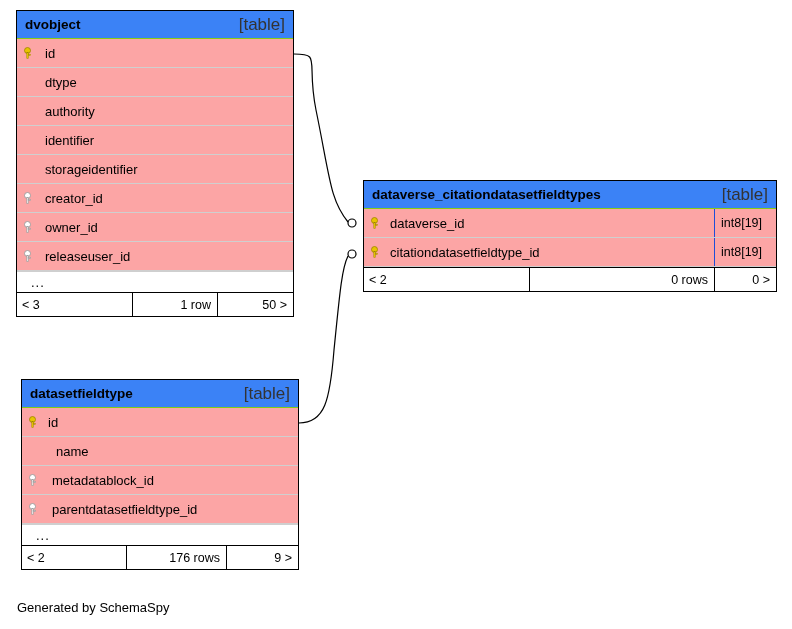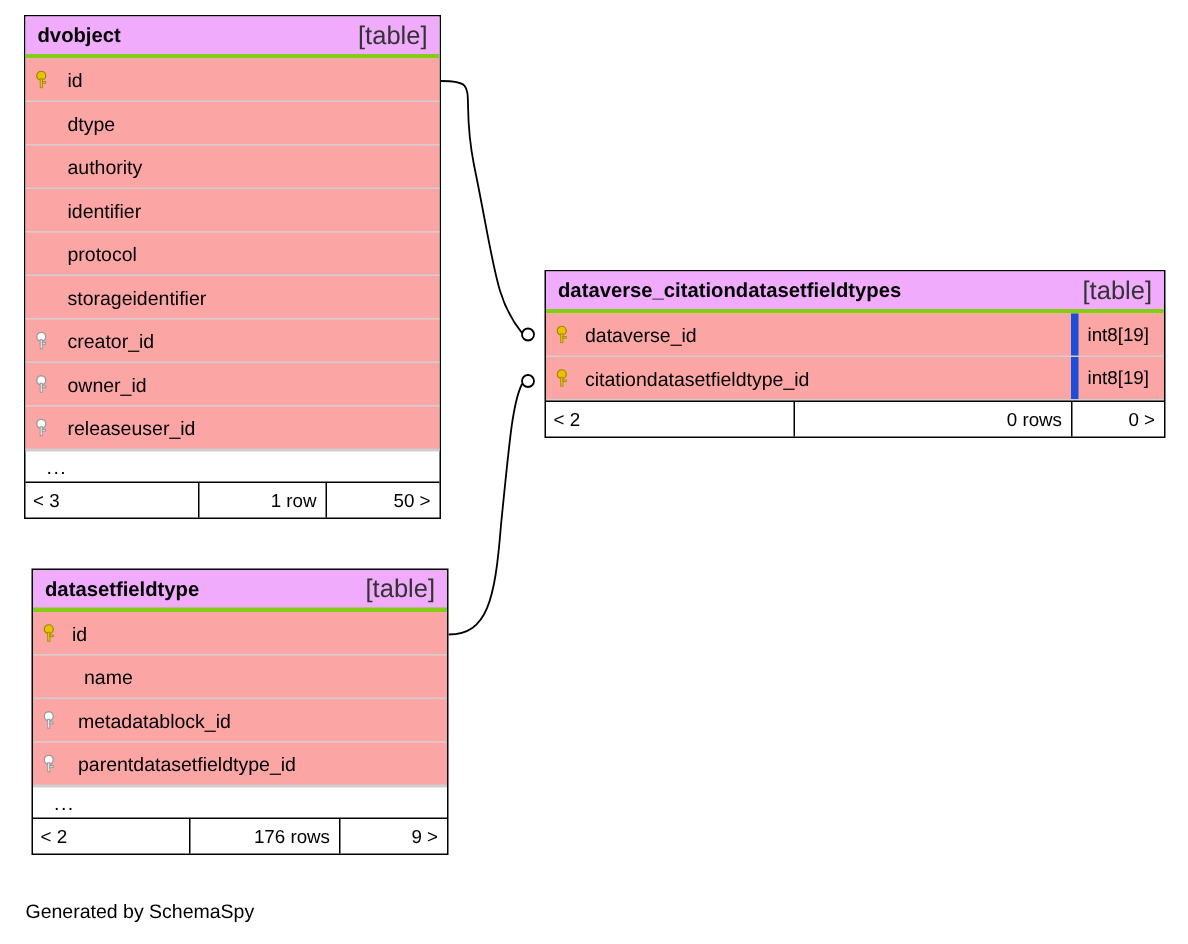--- a/index.html
+++ b/index.html
@@ -33,22 +33,22 @@
     position: absolute;
     border: 1px solid #000000;
     background: #ffffff;
     box-sizing: border-box;
     z-index: 2;
   }
   .tbl-header {
     display: flex;
     align-items: center;
     justify-content: space-between;
-    background: #f0abfc;
-    border-bottom: 3px solid #84cc16;
+    background: #3b82f6;
+    border-bottom: 1px solid #84cc16;
     padding: 0 8px;
     height: 28px;
     box-sizing: border-box;
   }
   .tbl-name {
     font-weight: bold;
     font-size: 13.5px;
   }
   .tbl-tag {
     font-size: 17px;
@@ -73,21 +73,21 @@
     justify-content: center;
   }
   .row .colname {
     flex: 1;
     padding-left: 2px;
     font-size: 13px;
     white-space: nowrap;
     overflow: hidden;
   }
   .row .coltype {
-    border-left: 5px solid #1d4ed8;
+    border-left: 1px solid #1d4ed8;
     padding: 0 6px;
     font-size: 12.5px;
     height: 100%;
     display: flex;
     align-items: center;
     box-sizing: border-box;
   }
   .ellipsis-row {
     height: 21px;
     display: flex;
@@ -179,24 +179,20 @@
     <div class="row">
       <span class="keycell"></span>
       <span class="colname">authority</span>
     </div>
     <div class="row">
       <span class="keycell"></span>
       <span class="colname">identifier</span>
     </div>
     <div class="row">
       <span class="keycell"></span>
-      <span class="colname">protocol</span>
-    </div>
-    <div class="row">
-      <span class="keycell"></span>
       <span class="colname">storageidentifier</span>
     </div>
     <div class="row">
       <span class="keycell">
         <svg width="11" height="13" viewBox="0 0 11 13">
             <circle cx="3.5" cy="3.5" r="3" fill="#ffffff" stroke="#999999" stroke-width="0.9"></circle>
             <rect x="2.8" y="5.5" width="1.4" height="6" fill="#ffffff" stroke="#999999" stroke-width="0.7"></rect>
             <rect x="4.2" y="7.3" width="2.2" height="1.2" fill="#ffffff" stroke="#999999" stroke-width="0.7"></rect>
           </svg>
       </span>

